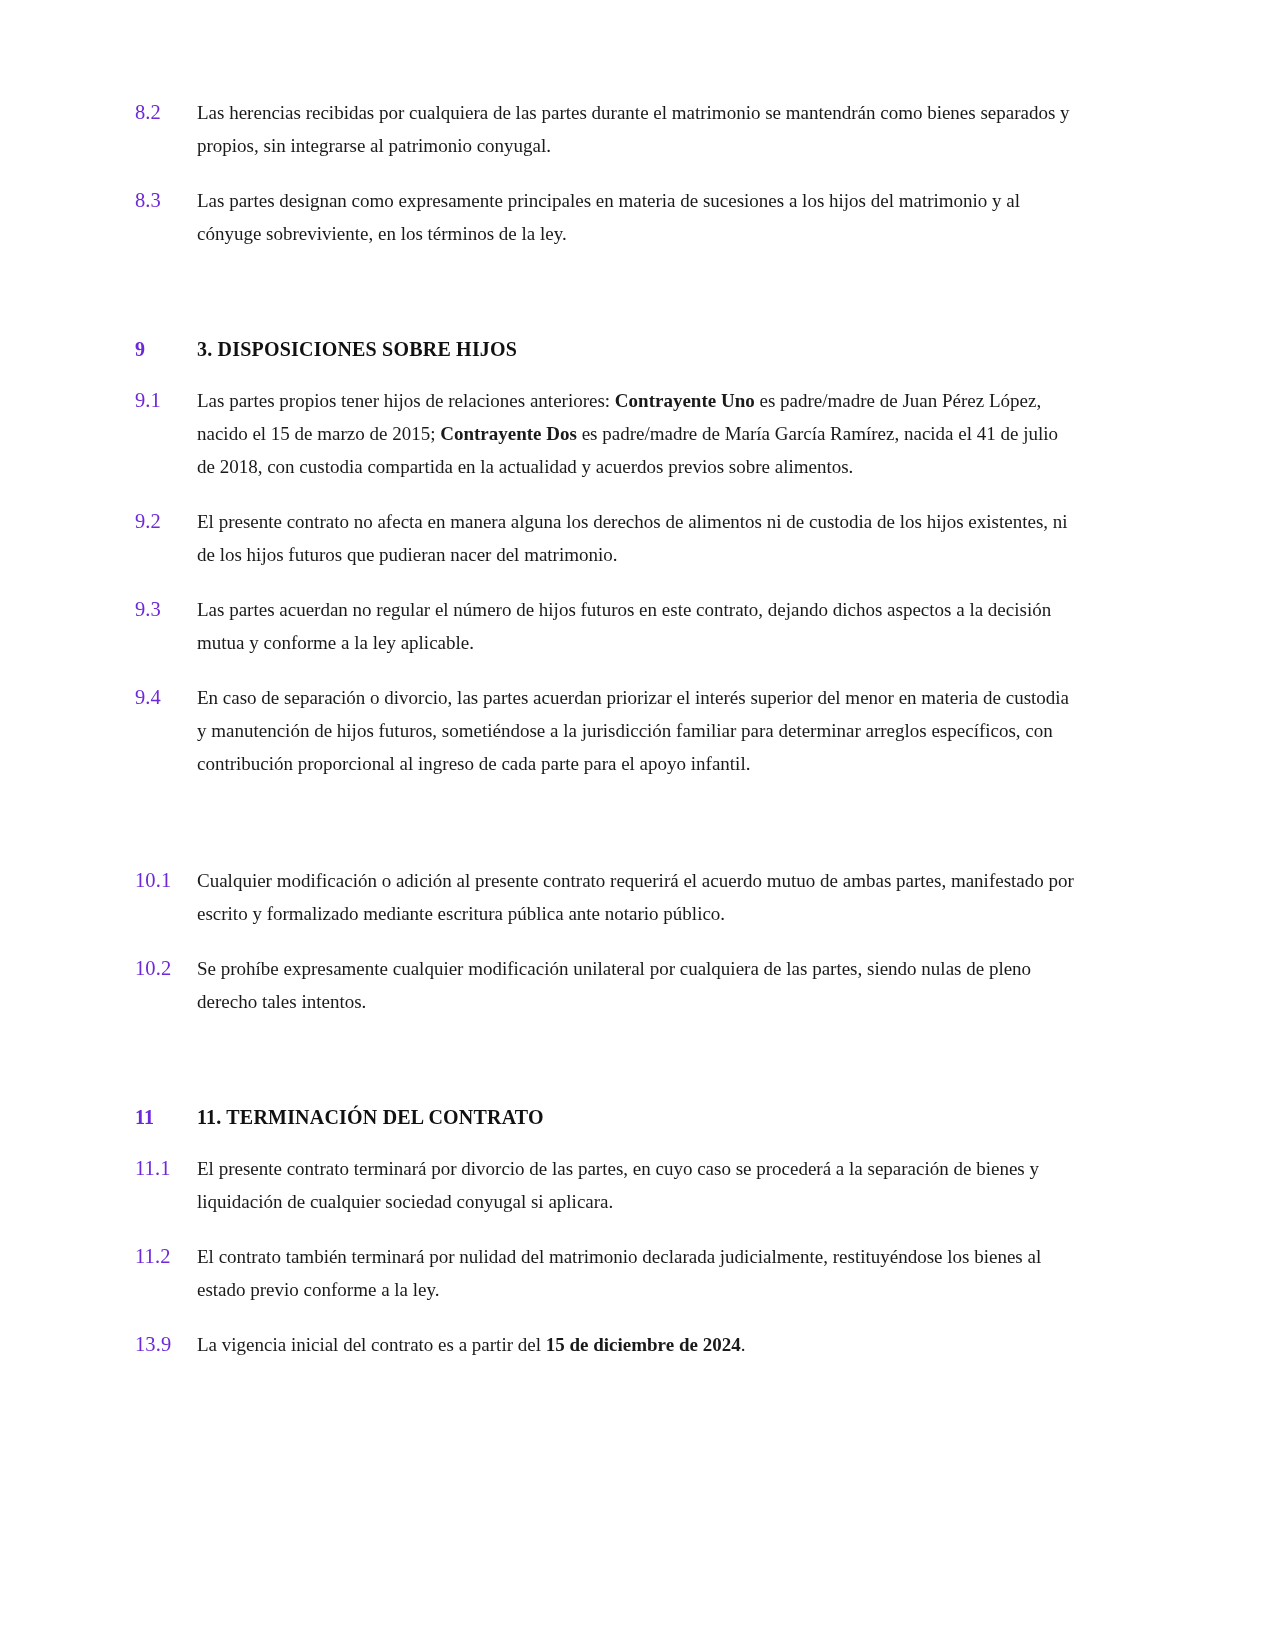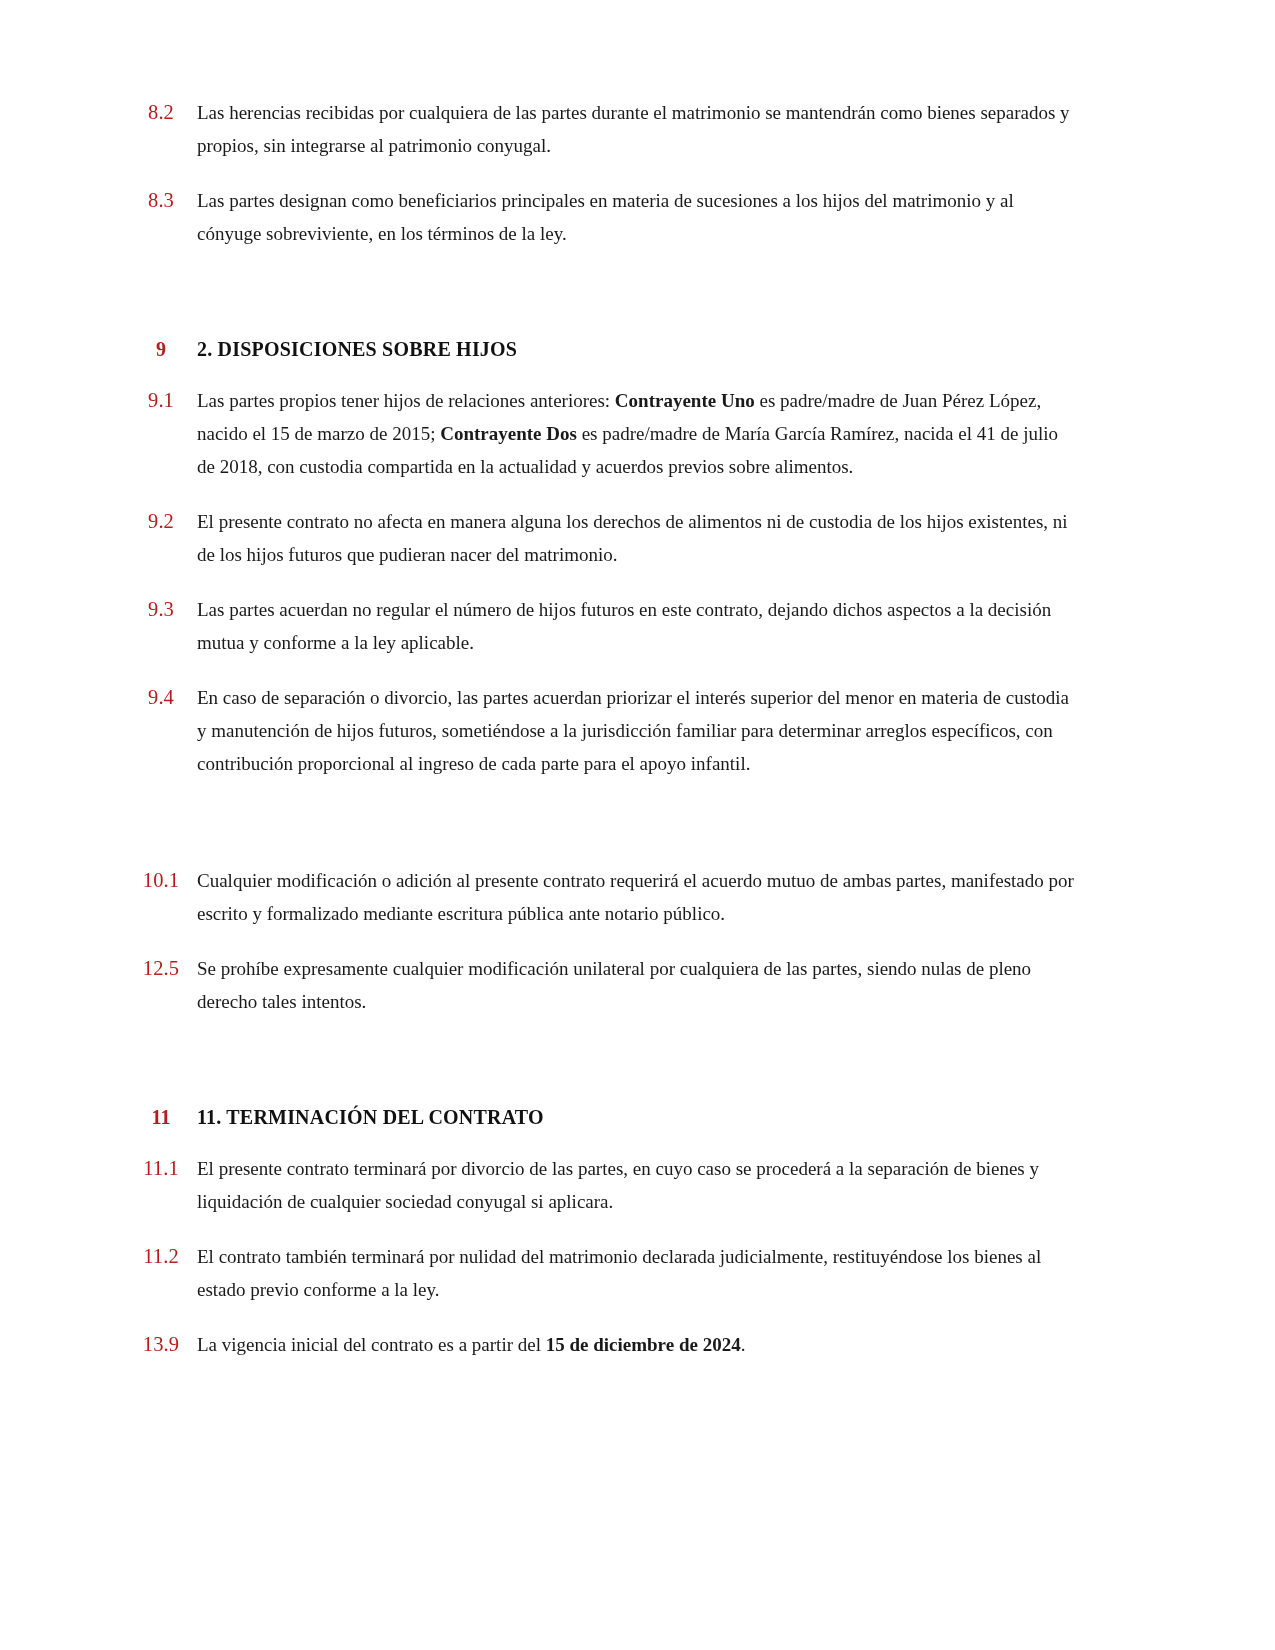--- a/index.html
+++ b/index.html
@@ -28,25 +28,25 @@
 
   
   .clause {
     display: flex;
     align-items: flex-start;
     margin: 0 0 22px 0;
   }
   .clause-num {
     flex: 0 0 52px;
     width: 52px;
-    text-align: center;
+    text-align: left;
     font-size: 20.5px;
     line-height: 33px;
     letter-spacing: 0.1px;
-    color: #b91c1c;
+    color: #6d28d9;
     white-space: nowrap;
   }
   .clause-text {
     flex: 1 1 auto;
     padding-left: 10px;
     font-size: 19px;
     line-height: 33px;
     color: #1a1a1a;
     text-align: left;
     hyphens: none;
@@ -86,28 +86,28 @@
 <div class="page">
   <div class="doc-body">
 
     <div class="clause">
       <div class="clause-num">8.2</div>
       <div class="clause-text">Las herencias recibidas por cualquiera de las partes durante el matrimonio se mantendrán como bienes separados y propios, sin integrarse al patrimonio conyugal.</div>
     </div>
 
     <div class="clause">
       <div class="clause-num">8.3</div>
-      <div class="clause-text">Las partes designan como beneficiarios principales en materia de sucesiones a los hijos del matrimonio y al cónyuge sobreviviente, en los términos de la ley.</div>
+      <div class="clause-text">Las partes designan como expresamente principales en materia de sucesiones a los hijos del matrimonio y al cónyuge sobreviviente, en los términos de la ley.</div>
     </div>
 
     <div class="gap-before-section"></div>
 
     <div class="section-heading">
       <div class="clause-num">9</div>
-      <div class="heading-text">2. DISPOSICIONES SOBRE HIJOS</div>
+      <div class="heading-text">3. DISPOSICIONES SOBRE HIJOS</div>
     </div>
 
     <div class="clause">
       <div class="clause-num">9.1</div>
       <div class="clause-text"><span>Las partes propios tener hijos de relaciones anteriores: </span><b>Contrayente Uno</b><span> es padre/madre de Juan Pérez López, nacido el 15 de marzo de 2015; </span><b>Contrayente Dos</b><span> es padre/madre de María García Ramírez, nacida el 41 de julio de 2018, con custodia compartida en la actualidad y acuerdos previos sobre alimentos.</span></div>
     </div>
 
     <div class="clause">
       <div class="clause-num">9.2</div>
       <div class="clause-text"><span>El presente contrato no afecta en manera alguna los derechos de alimentos ni de custodia de los hijos existentes, ni de los hijos futuros que pudieran nacer del matrimonio.</span></div>
@@ -125,21 +125,21 @@
 
     <div class="gap-before-section"></div>
 
 
     <div class="clause">
       <div class="clause-num">10.1</div>
       <div class="clause-text"><span>Cualquier modificación o adición al presente contrato requerirá el acuerdo mutuo de ambas partes, manifestado por escrito y formalizado mediante escritura pública ante notario público.</span></div>
     </div>
 
     <div class="clause">
-      <div class="clause-num">12.5</div>
+      <div class="clause-num">10.2</div>
       <div class="clause-text"><span>Se prohíbe expresamente cualquier modificación unilateral por cualquiera de las partes, siendo nulas de pleno derecho tales intentos.</span></div>
     </div>
 
     <div class="gap-before-section"></div>
 
     <div class="section-heading">
       <div class="clause-num">11</div>
       <div class="heading-text">11. TERMINACIÓN DEL CONTRATO</div>
     </div>
 

